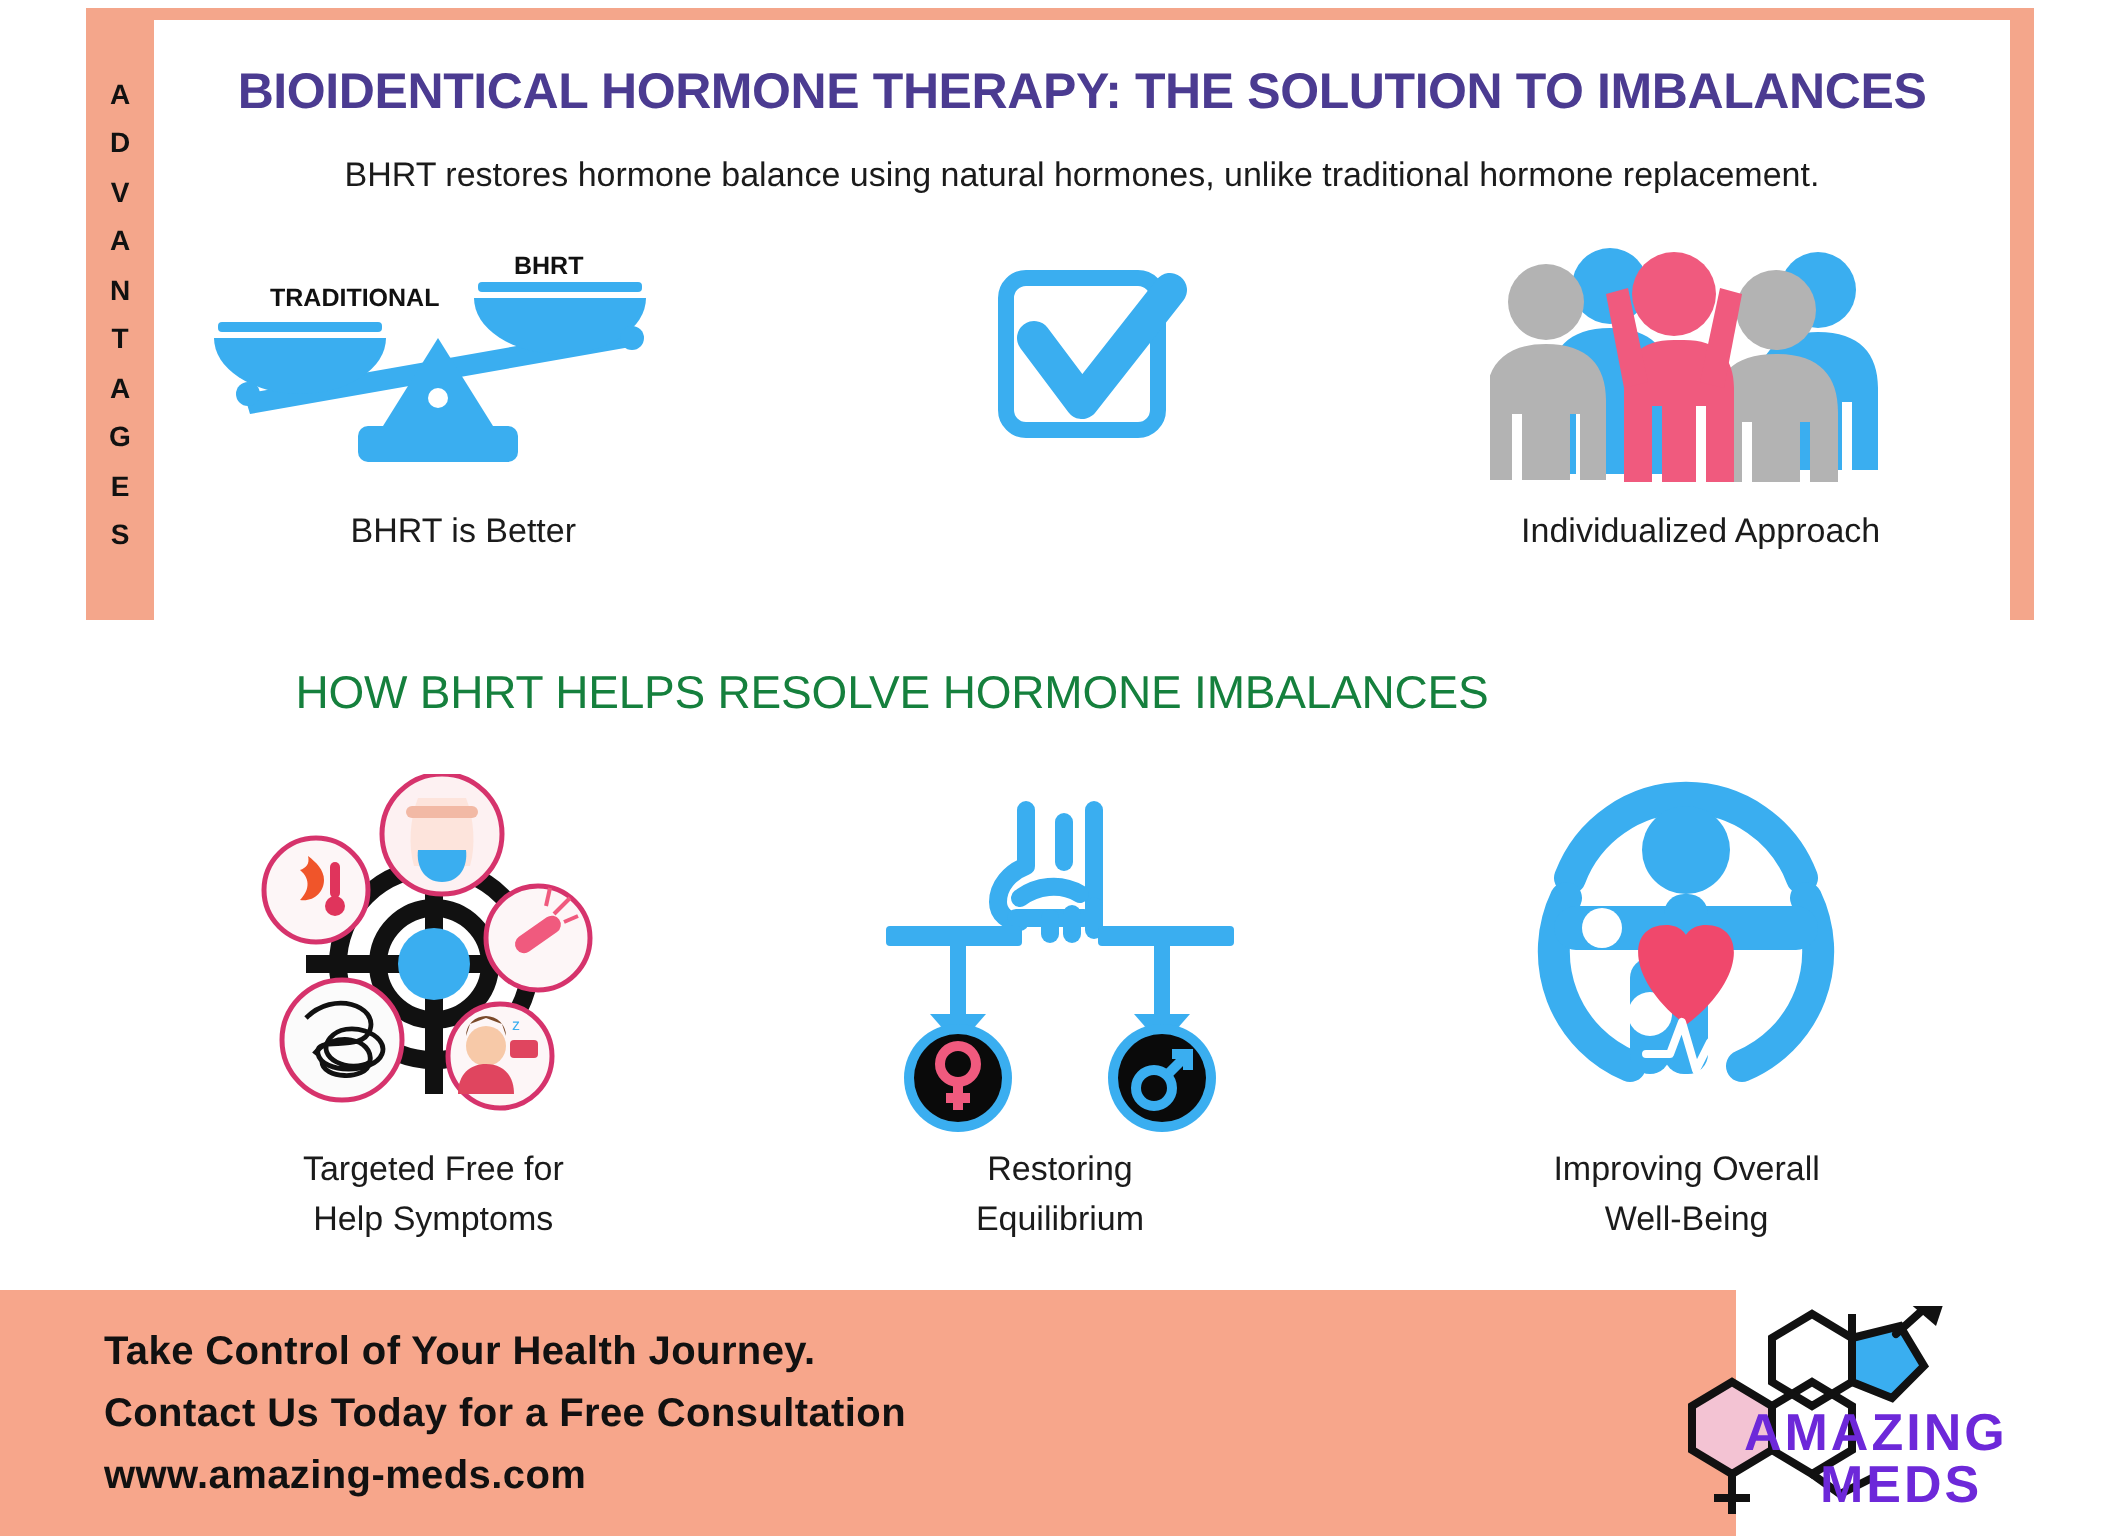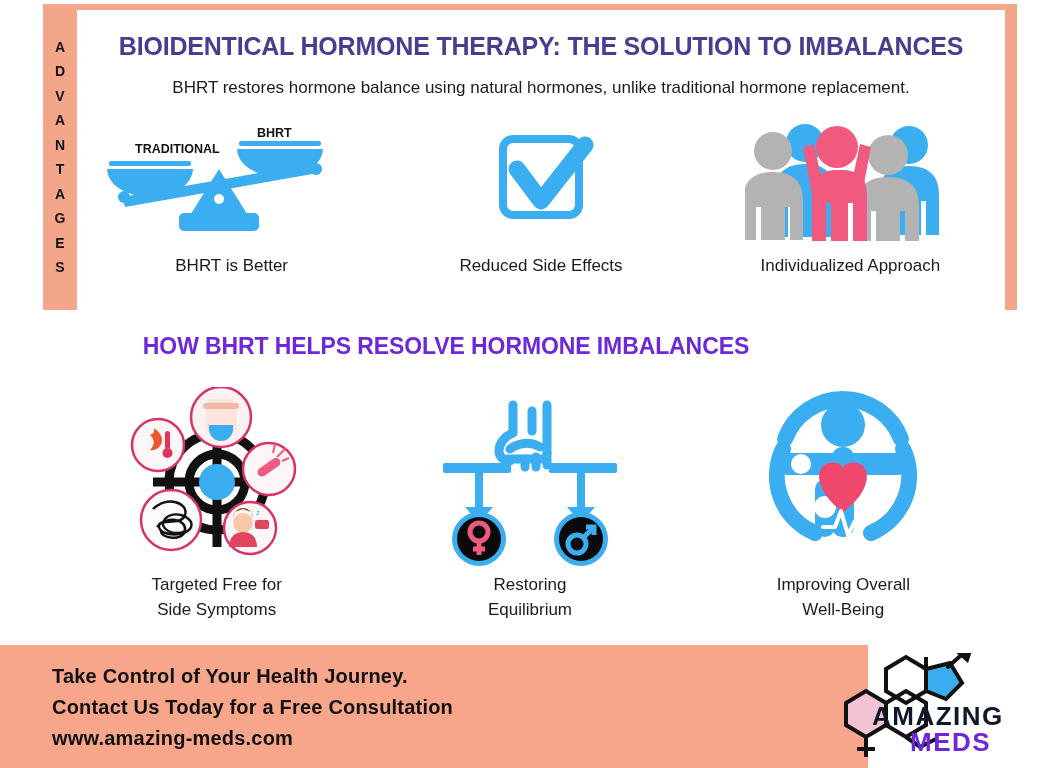--- a/index.html
+++ b/index.html
@@ -36,39 +36,39 @@
   }
   
   .adv-row{position:absolute;left:0;top:108px;width:928px;height:180px;display:flex;}
   .adv-col{flex:1;display:flex;flex-direction:column;align-items:center;justify-content:flex-start;}
   .adv-art{height:125px;display:flex;align-items:center;justify-content:center;}
   .adv-label{font-size:17px;color:#1b1b1b;text-align:center;margin-top:13px;}
 
   
   .h2-title{
     position:absolute;left:0;top:333px;width:892px;text-align:center;
-    font-size:23px;font-weight:bold;color:#6d28d9;letter-spacing:-0.1px;
+    font-size:23px;font-weight:normal;color:#15803d;letter-spacing:-0.1px;
   }
   .res-row{position:absolute;left:60px;top:382px;width:940px;height:250px;display:flex;}
   .res-col{flex:1;display:flex;flex-direction:column;align-items:center;}
   .res-art{height:190px;display:flex;align-items:center;justify-content:center;}
   .res-label{font-size:17px;color:#1b1b1b;text-align:center;line-height:25px;}
 
   
   #footer{
     position:absolute;left:0;top:645px;width:868px;height:123px;background:#f7a68b;
   }
   #footer-text{position:absolute;left:52px;top:16px;width:640px;}
   #footer-text div{
     font-size:20px;font-weight:bold;color:#111;line-height:31px;letter-spacing:0.2px;
   }
   #logo{position:absolute;left:828px;top:8px;width:200px;height:108px;}
   .logo-amazing{
     position:absolute;left:44px;top:48px;font-size:26px;font-weight:bold;
-    color:#0f172a;letter-spacing:1.5px;
+    color:#6d28d9;letter-spacing:1.5px;
   }
   .logo-meds{
     position:absolute;left:82px;top:74px;font-size:26px;font-weight:bold;
     color:#6d28d9;letter-spacing:1.5px;
   }
   svg{display:block;}
 </style>
 </head>
 <body>
 
@@ -119,21 +119,20 @@
         <div class="adv-label">BHRT is Better</div>
       </div>
 
       <div class="adv-col">
         <div class="adv-art">
           <svg width="120" height="120" viewBox="0 0 120 120">
             <rect x="22" y="18" width="76" height="76" rx="10" fill="none" stroke="#3aaef0" stroke-width="8"></rect>
             <path d="M36 48 L60 80 L104 24" fill="none" stroke="#3aaef0" stroke-width="17" stroke-linecap="round" stroke-linejoin="round"></path>
           </svg>
         </div>
-        <div class="adv-label">Reduced Side Effects</div>
       </div>
 
       <div class="adv-col">
         <div class="adv-art">
           <svg width="210" height="125" viewBox="0 0 210 125">
             <g fill="#3aaef0">
               <circle cx="164" cy="27" r="19"></circle>
               <path d="M164 48 c-21 0 -30 11 -30 28 v41 h13 v-34 h5 v34 h24 v-34 h5 v34 h13 v-41 c0 -17 -9 -28 -30 -28z"></path>
             </g>
             <g fill="#3aaef0">
@@ -214,21 +213,21 @@
           <circle cx="126" cy="136" r="10" fill="#f7c9a8"></circle>
           <path d="M116 131 a10 10 0 0 1 20 0 l-2 -6 l-8 -3 l-8 3z" fill="#7a4a2a"></path>
           <path d="M112 160 c0 -10 6 -15 14 -15 c8 0 14 5 14 15z" fill="#e0455f"></path>
           <rect x="138" y="133" width="14" height="9" rx="2" fill="#e0455f"></rect>
           <text x="139" y="128" font-size="8" fill="#3aaef0" font-family="Liberation Sans, sans-serif">z</text>
         </g>
       </svg>
     </div>
     <div class="res-label">
       <span>Targeted Free for</span><br>
-      <span>Side Symptoms</span>
+      <span>Help Symptoms</span>
     </div>
   </div>
 
   <div class="res-col">
     <div class="res-art">
       <svg width="190" height="180" viewBox="0 0 190 180">
 
         <g fill="none" stroke="#3aaef0" stroke-width="9" stroke-linecap="round" stroke-linejoin="round">
           <path d="M78 18 v28 c-8 3 -14 10 -14 18 c0 6 5 10 11 10"></path>
           <path d="M112 18 v48"></path>

